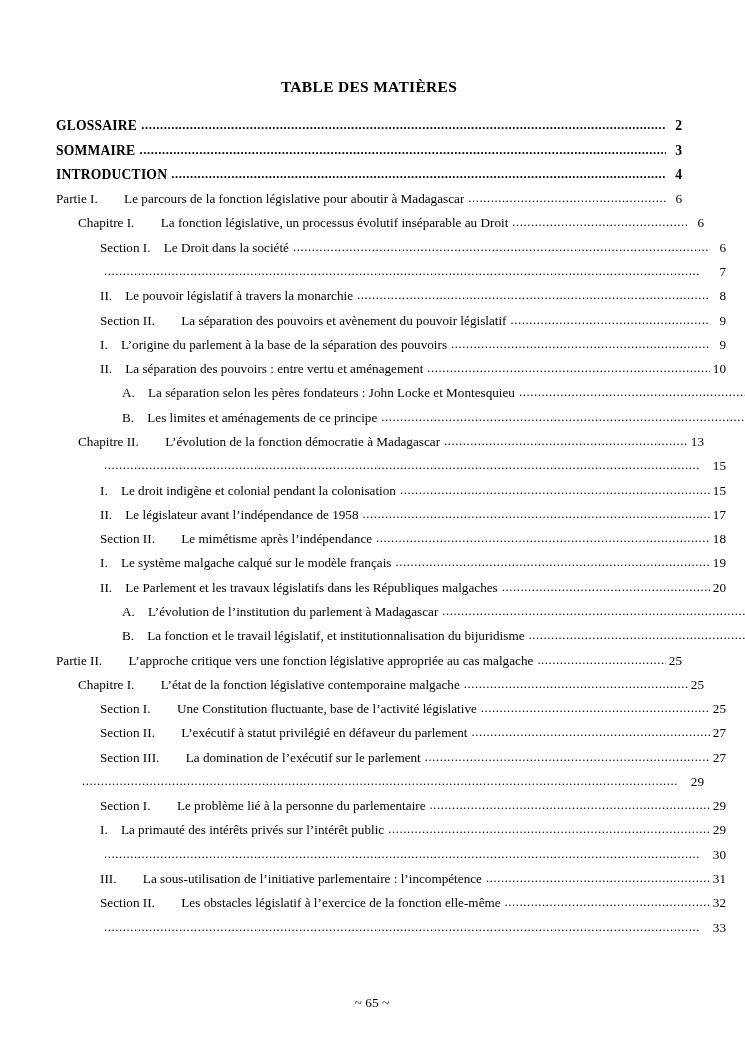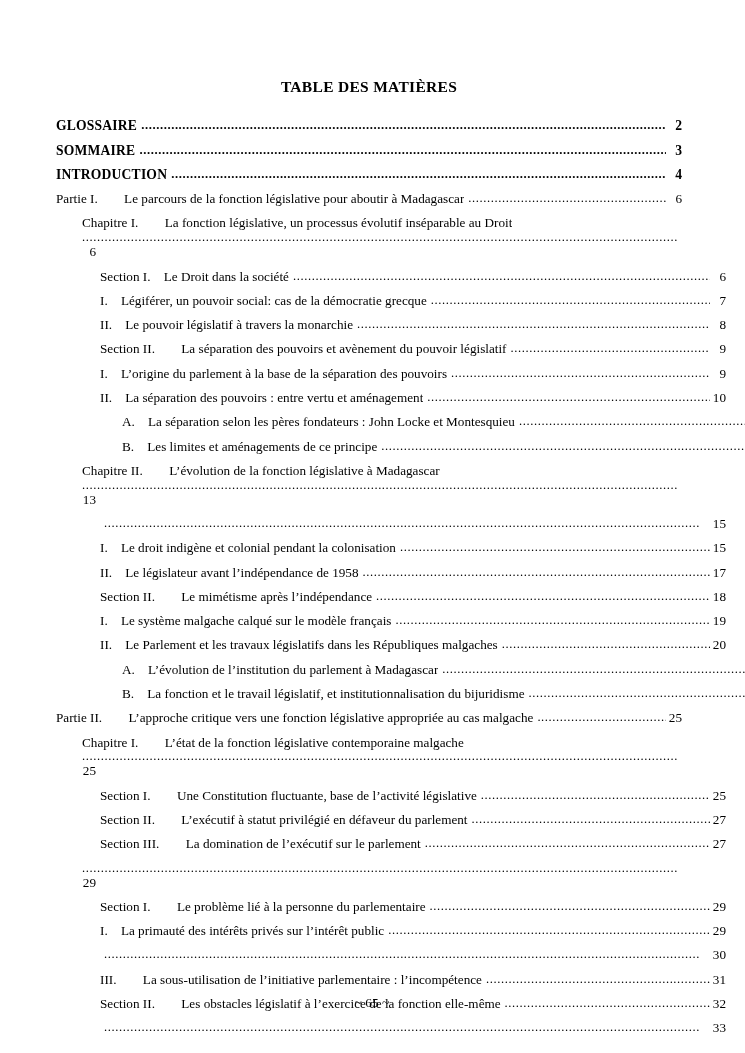--- a/index.html
+++ b/index.html
@@ -65,21 +65,21 @@
   }
 
   
   .lvl-major {
     font-weight: bold;
     font-size: 13.6px;
   }
   .lvl-major .label { letter-spacing: 0.2px; }
 
   .indent-0  { padding-left: 0px; }
-  .indent-1  { padding-left: 22px; flex-direction: column; }
+  .indent-1  { padding-left: 22px; }
   .indent-2  { padding-left: 44px; }
   .indent-3  { padding-left: 44px; }
   .indent-4  { padding-left: 66px; }
 
   .footer {
     position: absolute;
     left: 16px;
     right: 0;
     bottom: 42px;
     text-align: center;
@@ -118,21 +118,20 @@
         <span class="label">Chapitre I.  La fonction législative, un processus évolutif inséparable au Droit</span>
         <span class="dots">...............................................................................................................................................................</span>
         <span class="page-num">6</span>
       </div>
       <div class="toc-entry indent-2">
         <span class="label">Section I. Le Droit dans la société</span>
         <span class="dots">...............................................................................................................................................................</span>
         <span class="page-num">6</span>
       </div>
       <div class="toc-entry indent-3">
-        <span class="label">I. Légiférer, un pouvoir social: cas de la démocratie grecque</span>
         <span class="dots">...............................................................................................................................................................</span>
         <span class="page-num">7</span>
       </div>
       <div class="toc-entry indent-3">
         <span class="label">II. Le pouvoir législatif à travers la monarchie</span>
         <span class="dots">...............................................................................................................................................................</span>
         <span class="page-num">8</span>
       </div>
       <div class="toc-entry indent-2">
         <span class="label">Section II.  La séparation des pouvoirs et avènement du pouvoir législatif</span>
@@ -151,21 +150,21 @@
       </div>
       <div class="toc-entry indent-4">
         <span class="label">A. La séparation selon les pères fondateurs : John Locke et Montesquieu</span>
         <span class="dots">...............................................................................................................................................................</span>
       </div>
       <div class="toc-entry indent-4">
         <span class="label">B. Les limites et aménagements de ce principe</span>
         <span class="dots">...............................................................................................................................................................</span>
       </div>
       <div class="toc-entry indent-1">
-        <span class="label">Chapitre II.  L’évolution de la fonction législative à Madagascar</span>
+        <span class="label">Chapitre II.  L’évolution de la fonction démocratie à Madagascar</span>
         <span class="dots">...............................................................................................................................................................</span>
         <span class="page-num">13</span>
       </div>
       <div class="toc-entry indent-2">
         <span class="dots">...............................................................................................................................................................</span>
         <span class="page-num">15</span>
       </div>
       <div class="toc-entry indent-3">
         <span class="label">I. Le droit indigène et colonial pendant la colonisation</span>
         <span class="dots">...............................................................................................................................................................</span>

